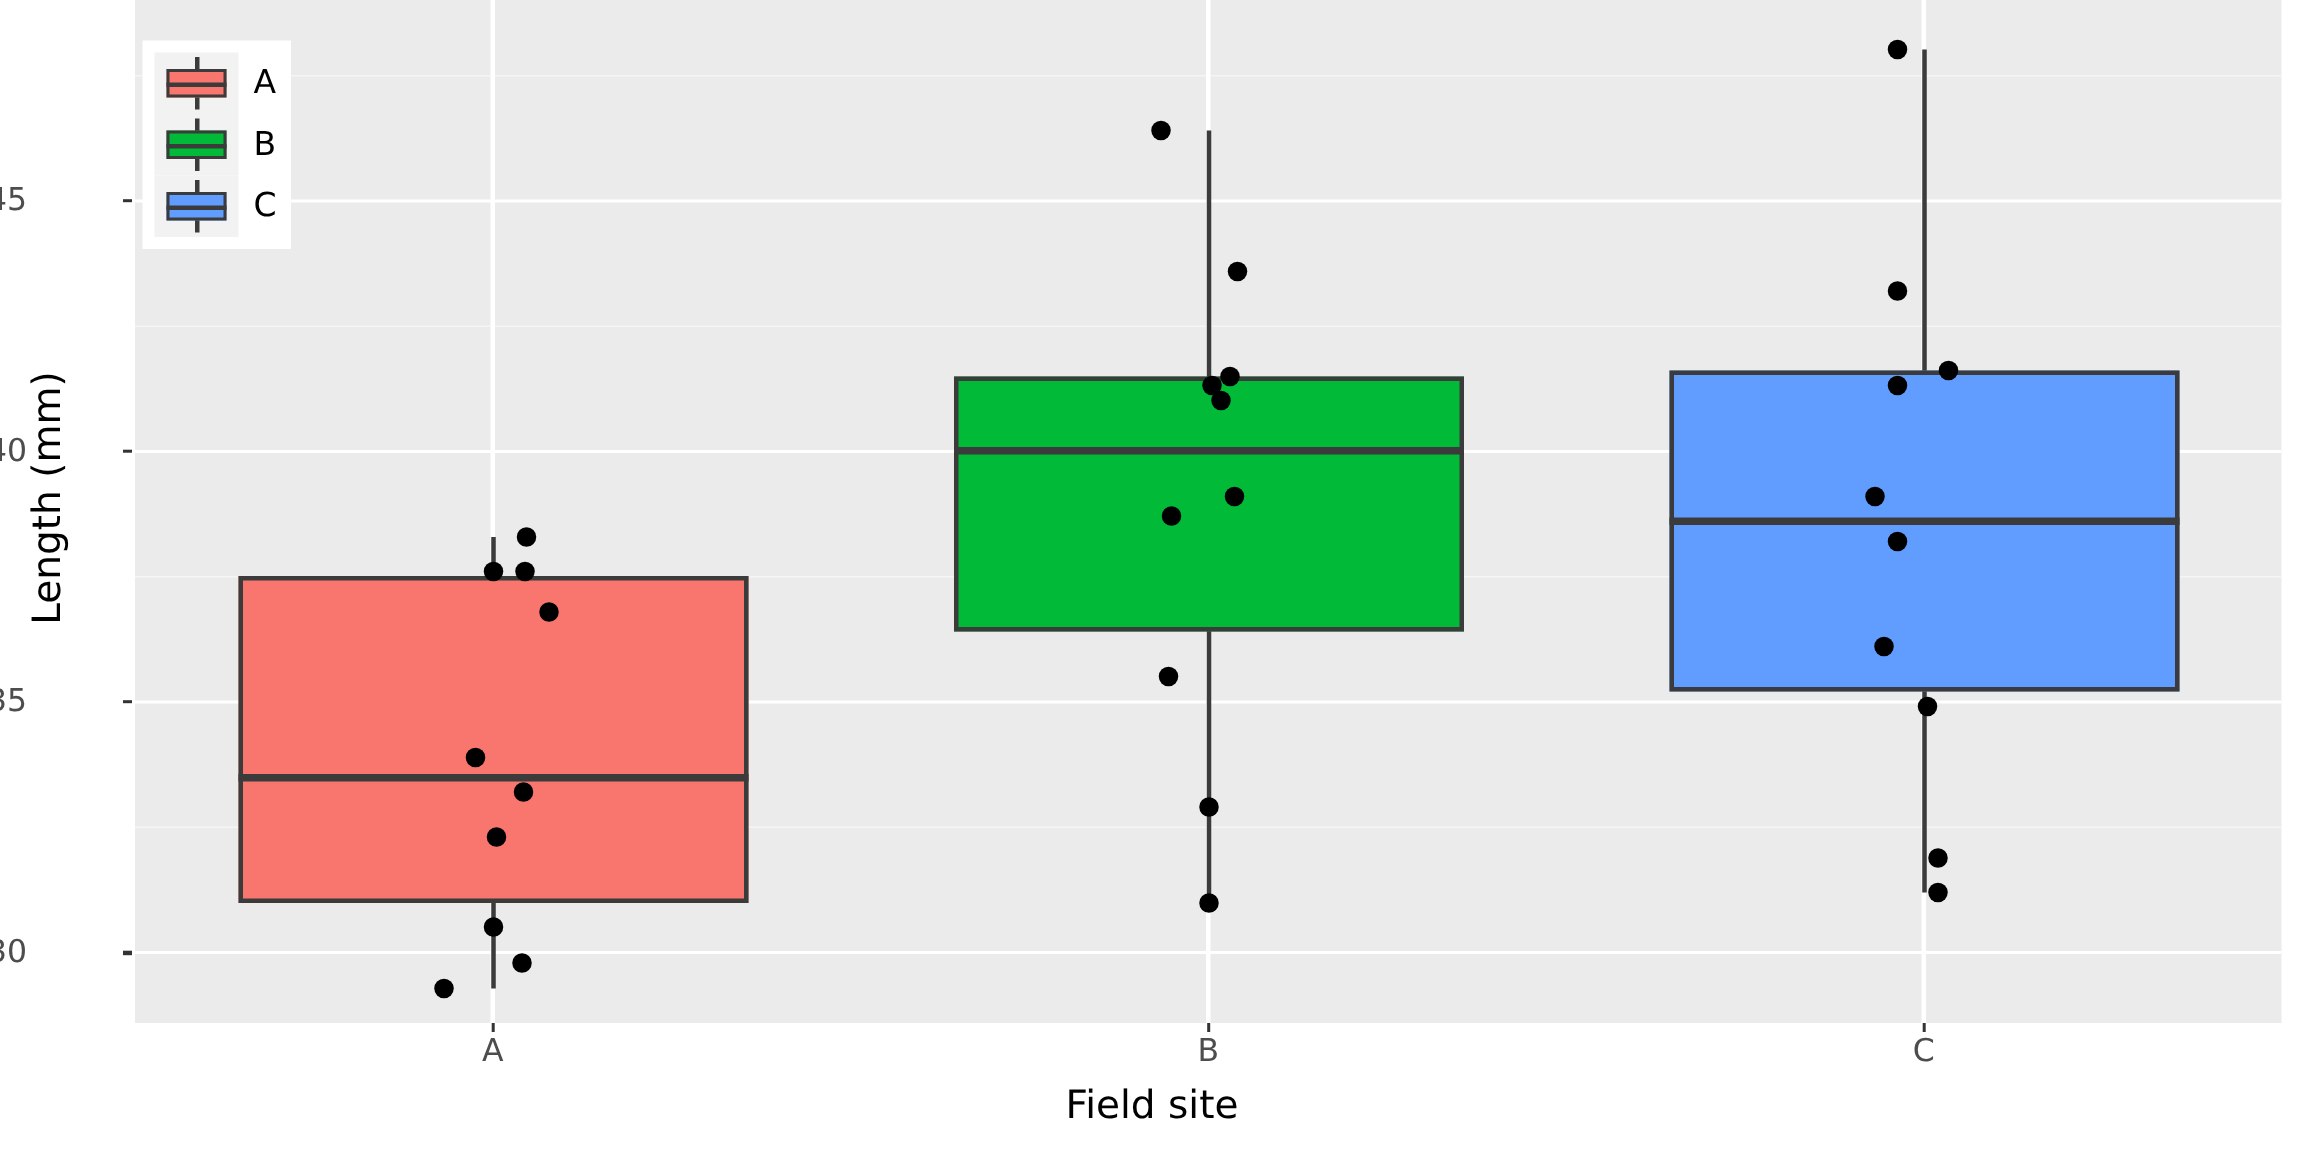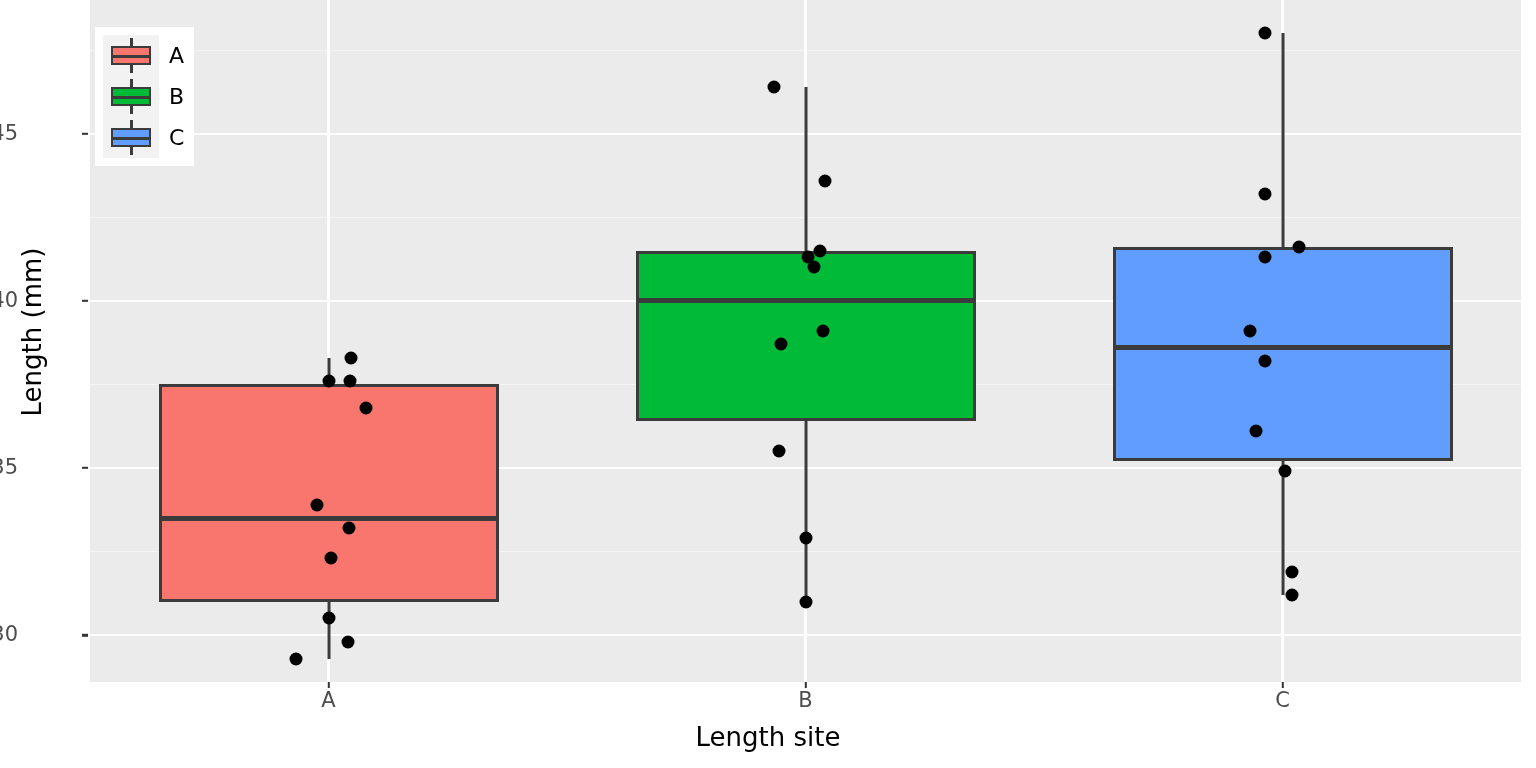--- a/index.html
+++ b/index.html
@@ -128,21 +128,21 @@
       <div class="ytick-lab" style="top: 133.725px;">45</div>
       <div class="ytick-mark" style="top: 133.725px;"></div>
       <div class="xtick-lab" style="left: 328.5px;">A</div>
       <div class="xtick-mark" style="left: 328.5px;"></div>
       <div class="xtick-lab" style="left: 805.5px;">B</div>
       <div class="xtick-mark" style="left: 805.5px;"></div>
       <div class="xtick-lab" style="left: 1282.5px;">C</div>
       <div class="xtick-mark" style="left: 1282.5px;"></div>
     </div>
 
-  <div id="xtitle">Length site</div>
+  <div id="xtitle">Field site</div>
   <div id="ytitle">Length (mm)</div>
 
   <div id="legend">
       <div class="lrow">
         <div class="lkey">
           <div class="kwhisk"></div>
           <div class="kbox" style="background:#F8766D"></div>
           <div class="kmed"></div>
         </div>
         <div class="llab">A</div>

